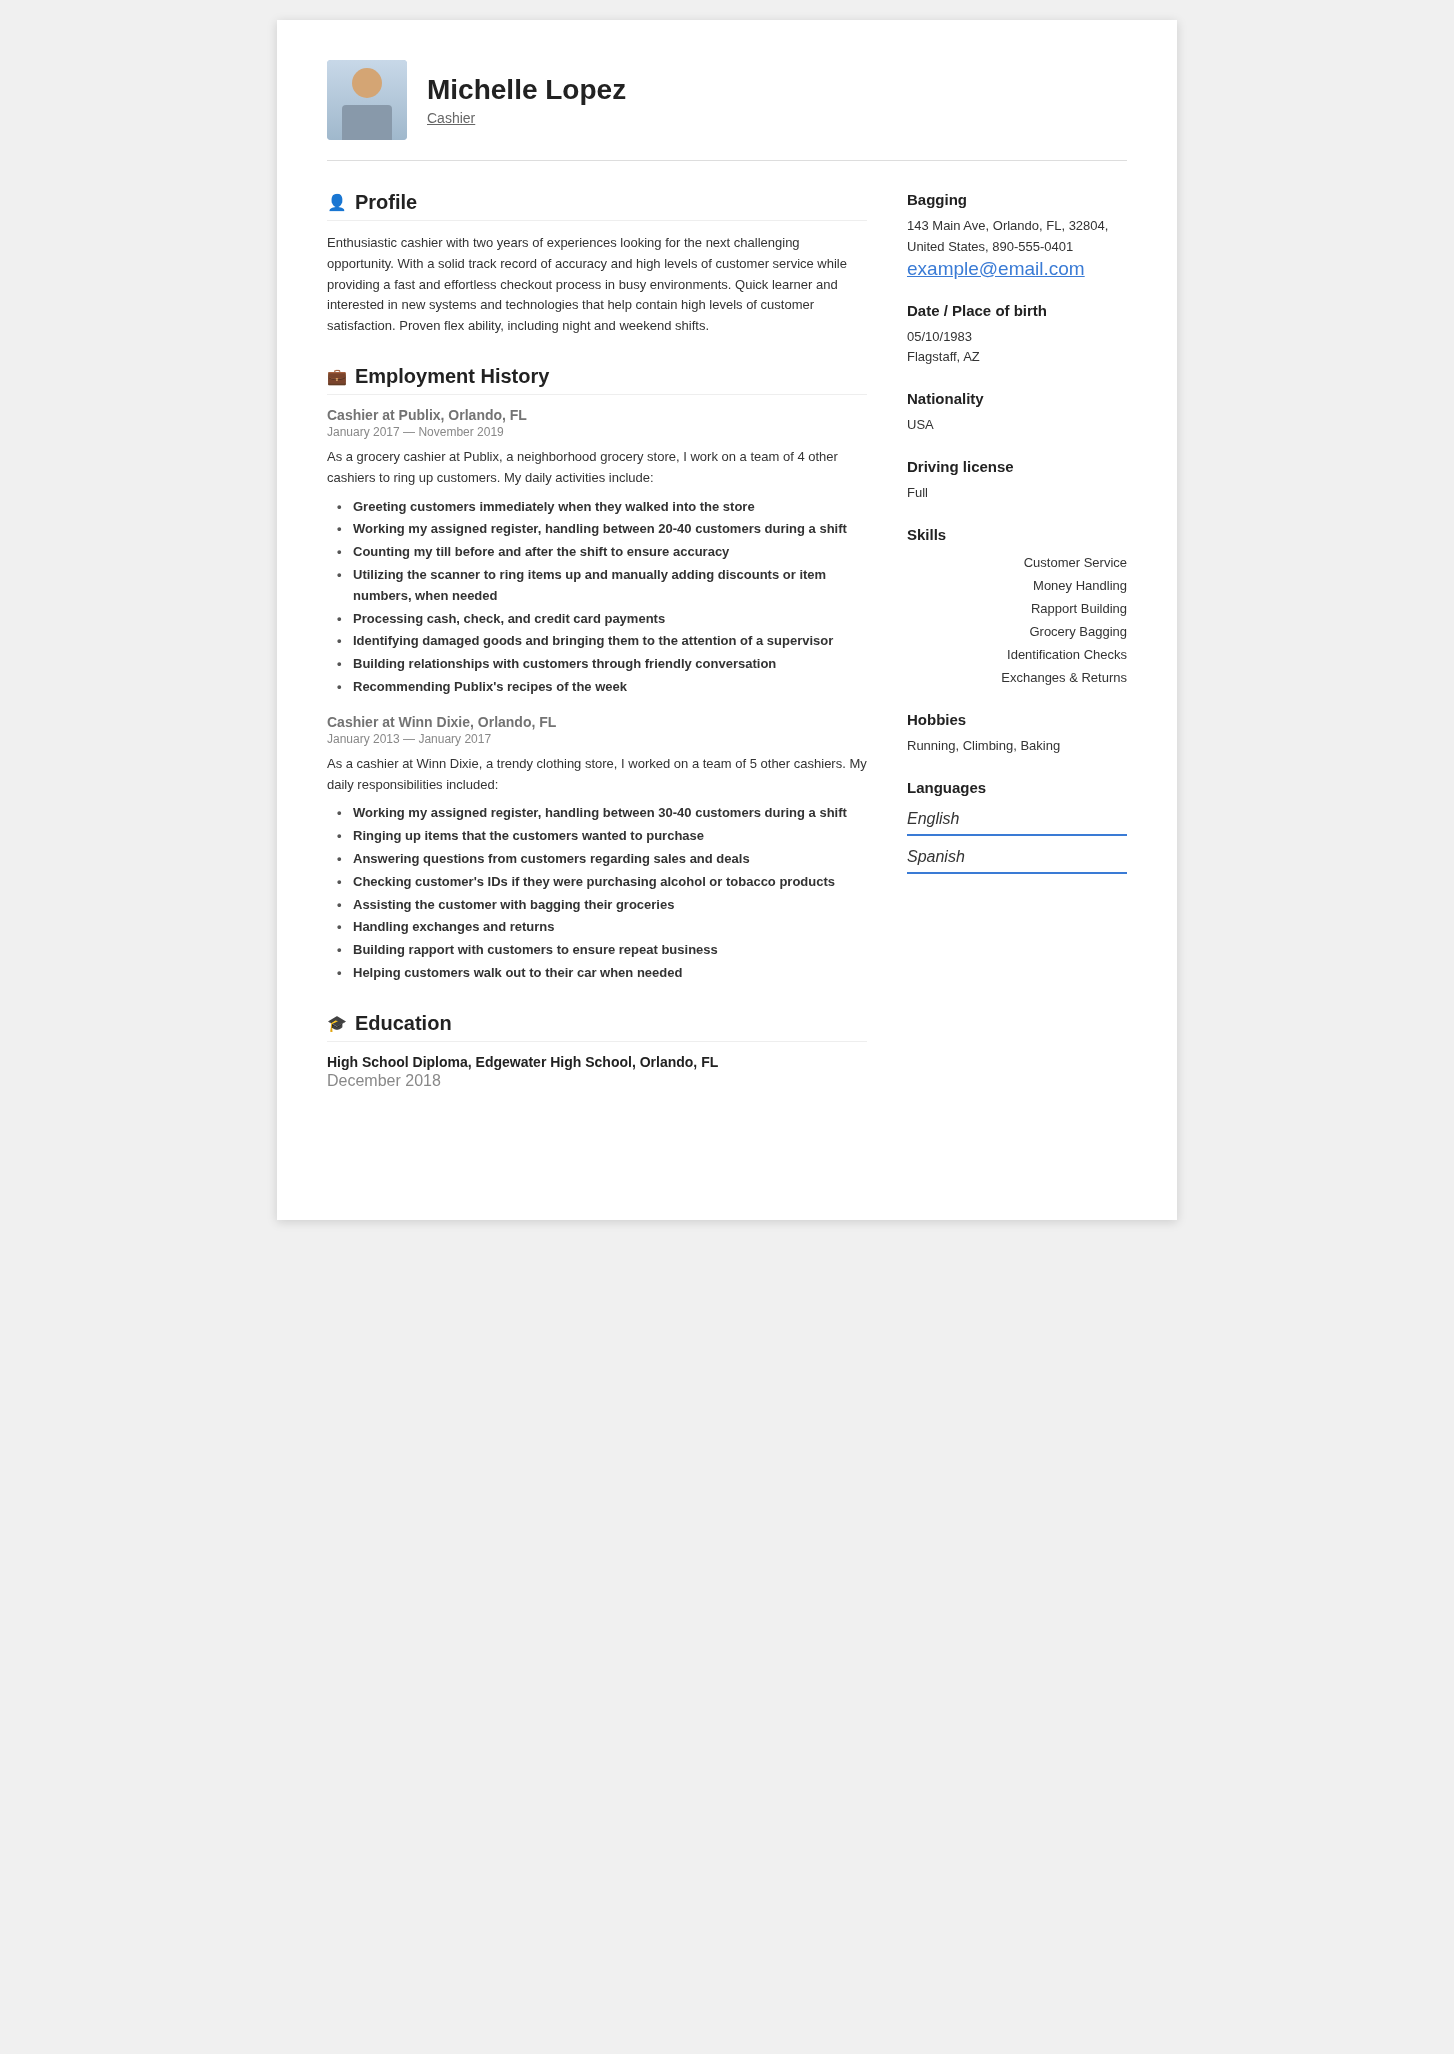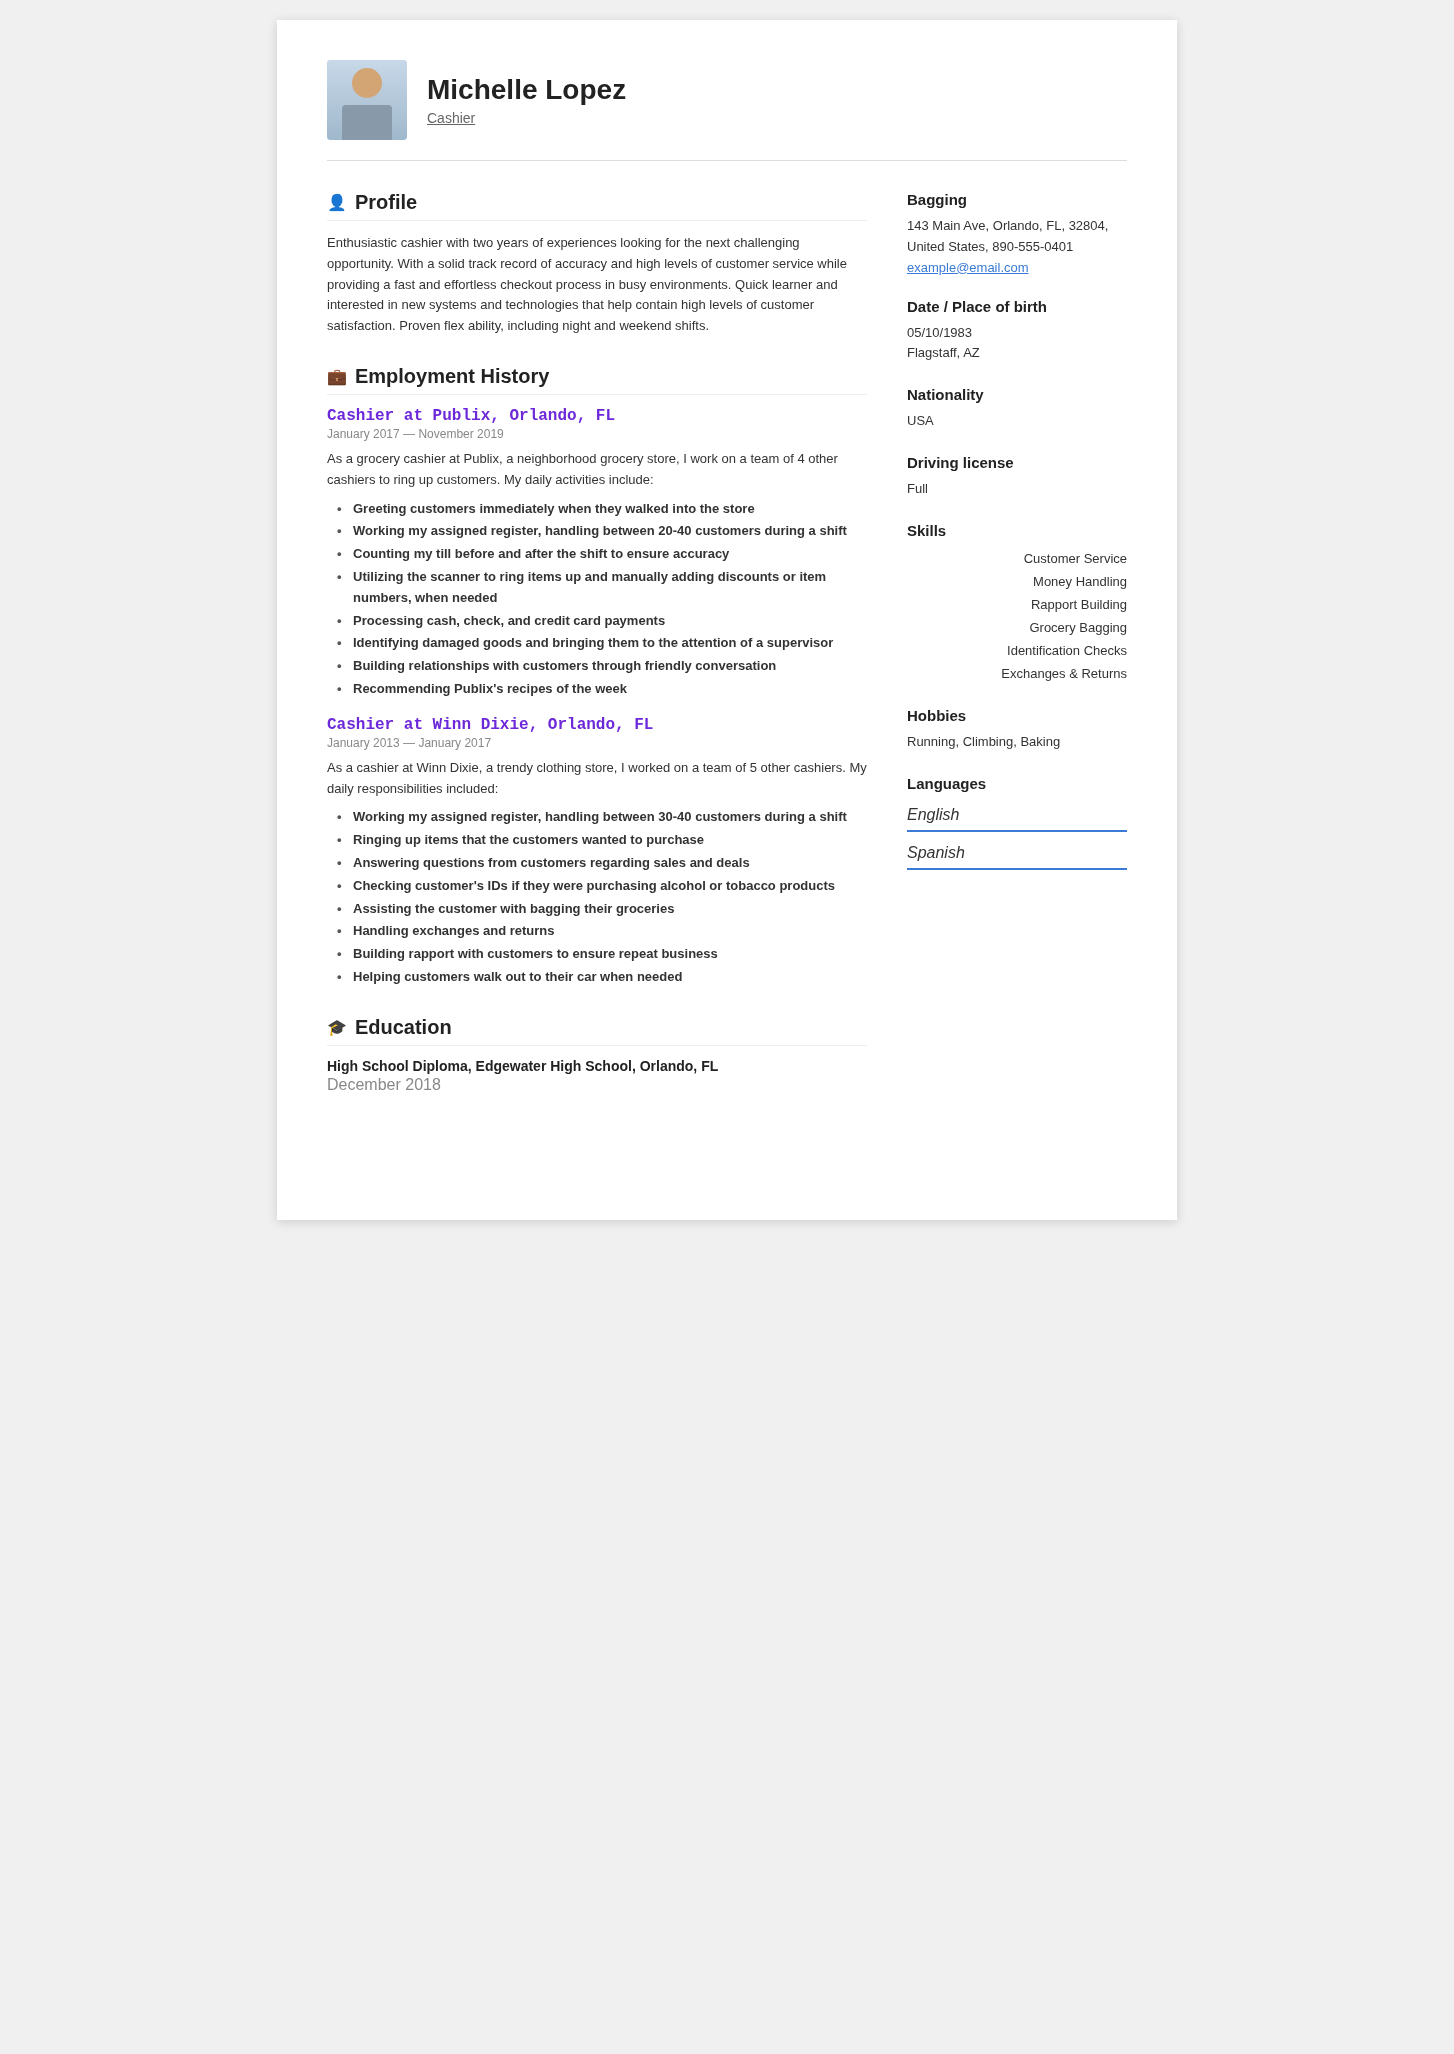--- a/index.html
+++ b/index.html
@@ -103,25 +103,24 @@
     .section-icon {
       font-size: 16px;
     }
     .section-body {
       font-size: 13px;
       color: #333;
       line-height: 1.6;
     }
     
     .job-title {
-      font-size: 16px;
-      font-weight: bold;
-      color: #6d28d9;
+      font-size: 14px;
+      font-weight: bold;
+      color: #737373;
       margin-bottom: 2px;
-      font-family: Liberation Mono, monospace;
     }
     .job-date {
       font-size: 12px;
       color: #888;
       margin-bottom: 8px;
     }
     .job-desc {
       font-size: 13px;
       color: #333;
       line-height: 1.6;
@@ -168,21 +167,21 @@
       color: #222;
       margin-bottom: 8px;
     }
     .right-text {
       font-size: 13px;
       color: #333;
       line-height: 1.6;
     }
     .email-link {
       color: #3a7bd5;
-      font-size: 13px;
+      font-size: 19px;
     }
     .skill-item {
       font-size: 13px;
       color: #333;
       padding: 4px 0;
       border-bottom: none;
       text-align: right;
     }
     .language-item {
       font-size: 16px;

